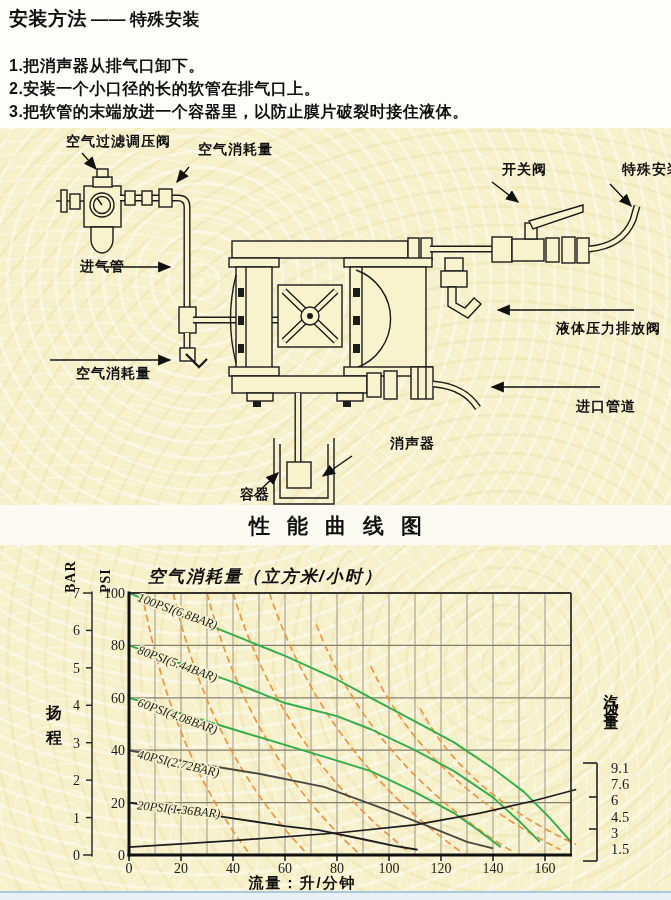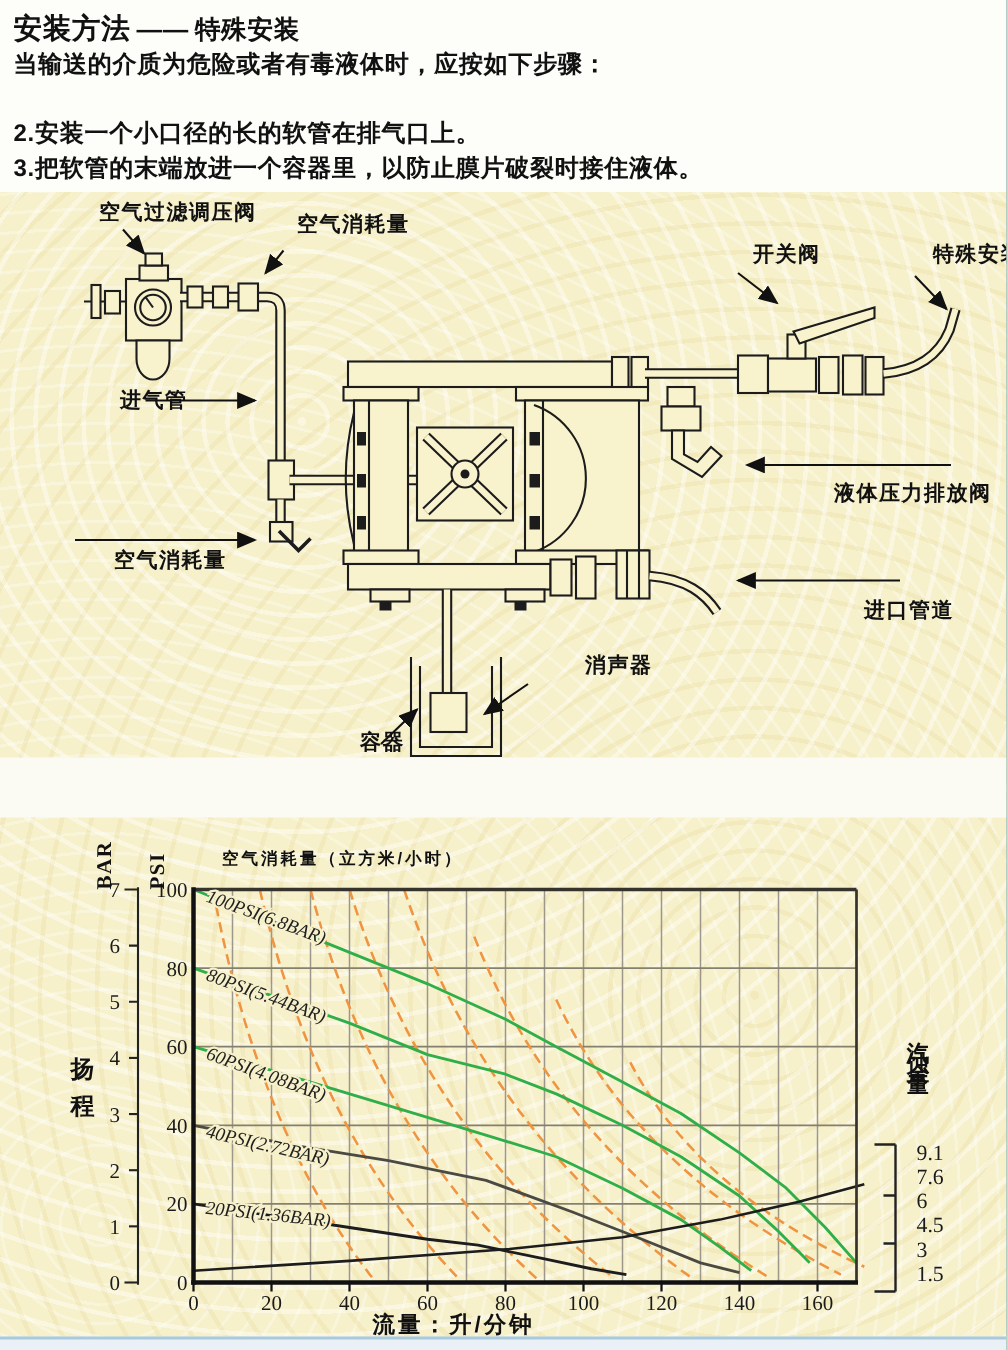--- a/index.html
+++ b/index.html
@@ -1,37 +1,37 @@
 <!DOCTYPE html>
 <html><head>
 <meta charset="utf-8">
 <style>
   html,body{margin:0;padding:0;background:#ddd;}
-  .page{position:relative;width:671px;height:900px;background:#0f766e;overflow:hidden;
+  .page{position:relative;width:671px;height:900px;background:#84cc16;overflow:hidden;
         font-family:"Liberation Sans","DejaVu Sans",sans-serif;color:#111;}
   
   .paper{position:absolute;left:0;top:128px;width:671px;height:765px;background-color:#f7f1cb;
     background-image:
       repeating-radial-gradient(circle at 30% 20%, rgba(255,255,255,.40) 0 3px, rgba(255,255,255,0) 3px 16px),
       repeating-radial-gradient(circle at 75% 70%, rgba(233,219,160,.35) 0 3px, rgba(255,255,255,0) 3px 19px),
       repeating-radial-gradient(circle at 10% 90%, rgba(255,255,255,.30) 0 2px, rgba(255,255,255,0) 2px 13px);}
   .band{position:absolute;left:0;top:505px;width:671px;height:40px;background:#fbfaf3;}
   .bottom-strip{position:absolute;left:0;top:891px;width:671px;height:9px;background:#e9f1f7;border-top:2px solid #a9c9dd;box-sizing:border-box;}
   .hdr{position:absolute;left:0;top:0;width:671px;height:128px;background:#fdfdfa;}
   .hl{position:absolute;left:9px;white-space:nowrap;font-size:16px;font-weight:600;letter-spacing:.5px;}
   .ttl{font-size:19px;font-weight:800;}
   .ttl-dash{font-size:17px;font-weight:700;margin:0 4px;}
   .ttl-suf{font-size:17px;font-weight:600;}
   .dlabel{position:absolute;font-size:14px;font-weight:600;white-space:nowrap;letter-spacing:1px;margin-left:36px;}
   .section-title{position:absolute;left:0;top:505px;width:671px;height:40px;line-height:42px;text-align:center;
     font-size:21px;font-weight:800;letter-spacing:17px;text-indent:17px;}
   .vtext{position:absolute;writing-mode:vertical-rl;font-weight:600;white-space:nowrap;}
   .vaxis{position:absolute;writing-mode:vertical-lr;transform:rotate(180deg);
     font-family:"Liberation Serif","DejaVu Serif",serif;font-size:14px;font-weight:600;letter-spacing:1px;}
-  .air-title{position:absolute;left:148px;top:565px;font-size:11px;font-weight:700;letter-spacing:2px;}
+  .air-title{position:absolute;left:148px;top:565px;font-size:17px;font-weight:700;letter-spacing:2px;font-style:italic;}
   .flow-label{position:absolute;left:160px;top:874px;width:285px;text-align:center;font-size:15px;font-weight:700;letter-spacing:2px;}
   svg{position:absolute;left:0;}
   svg text{user-select:none;}
   .s{fill:none;stroke:#1c1c1c;stroke-width:1.4;}
   .sf{fill:#f8f2cd;stroke:#1c1c1c;stroke-width:1.4;}
   .bk{fill:#1c1c1c;stroke:none;}
   .po{fill:none;stroke:#1c1c1c;stroke-width:7;}
   .pi{fill:none;stroke:#f8f2cd;stroke-width:4.2;}
   .arr{stroke:#111;stroke-width:1.4;}
   .t-num{font-family:"Liberation Serif","DejaVu Serif",serif;font-size:14px;fill:#1a1a1a;}
@@ -45,21 +45,21 @@
 <div class="page">
 
   <div class="paper"></div>
   <div class="band"></div>
   <div class="bottom-strip"></div>
 
   <div class="hdr">
     <div class="hl" style="top:6px;">
       <span class="ttl">安装方法</span><span class="ttl-dash">——</span><span class="ttl-suf">特殊安装</span>
     </div>
-    <div class="hl" style="top:33px;">当输送的介质为危险或者有毒液体时，应按如下步骤：</div>
+    <div class="hl" style="top:56px;">1.把消声器从排气口卸下。</div>
     <div class="hl" style="top:79px;">2.安装一个小口径的长的软管在排气口上。</div>
     <div class="hl" style="top:102px;">3.把软管的末端放进一个容器里，以防止膜片破裂时接住液体。</div>
   </div>
 
   <svg style="top:128px;" width="671" height="377" viewBox="0 128 671 377">
     <defs>
       <marker id="ah" markerWidth="11" markerHeight="9" refX="8.5" refY="4" orient="auto">
         <path d="M0,0 L9.5,4 L0,8 z" fill="#111"></path>
       </marker>
     </defs>
@@ -183,20 +183,21 @@
   <div class="dlabel" style="left:162px;top:141px;">空气消耗量</div>
   <div class="dlabel" style="left:44px;top:258px;text-align:center;">进气管</div>
   <div class="dlabel" style="left:40px;top:365px;">空气消耗量</div>
   <div class="dlabel" style="left:466px;top:161px;">开关阀</div>
   <div class="dlabel" style="left:586px;top:161px;">特殊安装</div>
   <div class="dlabel" style="left:520px;top:320px;">液体压力排放阀</div>
   <div class="dlabel" style="left:540px;top:398px;">进口管道</div>
   <div class="dlabel" style="left:354px;top:435px;">消声器</div>
   <div class="dlabel" style="left:204px;top:486px;">容器</div>
 
+  <div class="section-title">性能曲线图</div>
 
   <svg id="chart-svg" style="top:545px;" width="671" height="355" viewBox="0 545 671 355">
       <line x1="155" y1="593" x2="155" y2="855" stroke="#9c978a" stroke-width="1"></line>
       <line x1="181" y1="593" x2="181" y2="855" stroke="#9c978a" stroke-width="1"></line>
       <line x1="207" y1="593" x2="207" y2="855" stroke="#9c978a" stroke-width="1"></line>
       <line x1="233" y1="593" x2="233" y2="855" stroke="#9c978a" stroke-width="1"></line>
       <line x1="259" y1="593" x2="259" y2="855" stroke="#9c978a" stroke-width="1"></line>
       <line x1="285" y1="593" x2="285" y2="855" stroke="#9c978a" stroke-width="1"></line>
       <line x1="311" y1="593" x2="311" y2="855" stroke="#9c978a" stroke-width="1"></line>
       <line x1="337" y1="593" x2="337" y2="855" stroke="#9c978a" stroke-width="1"></line>

